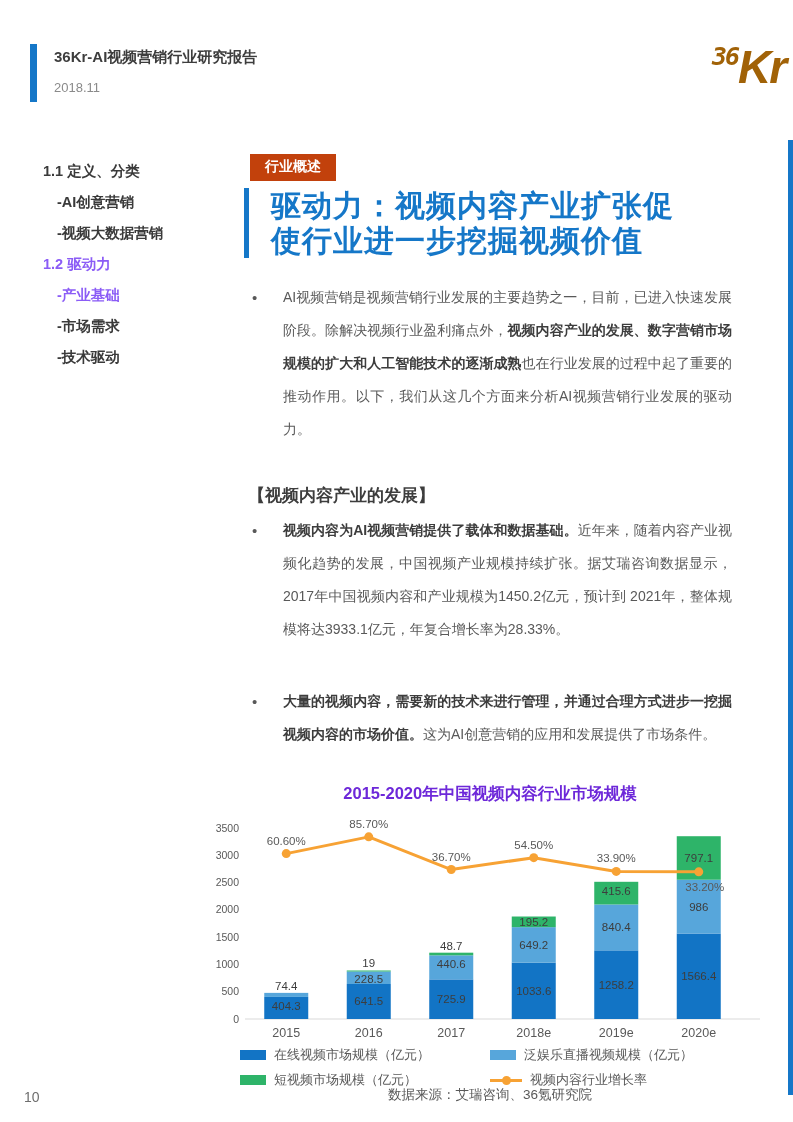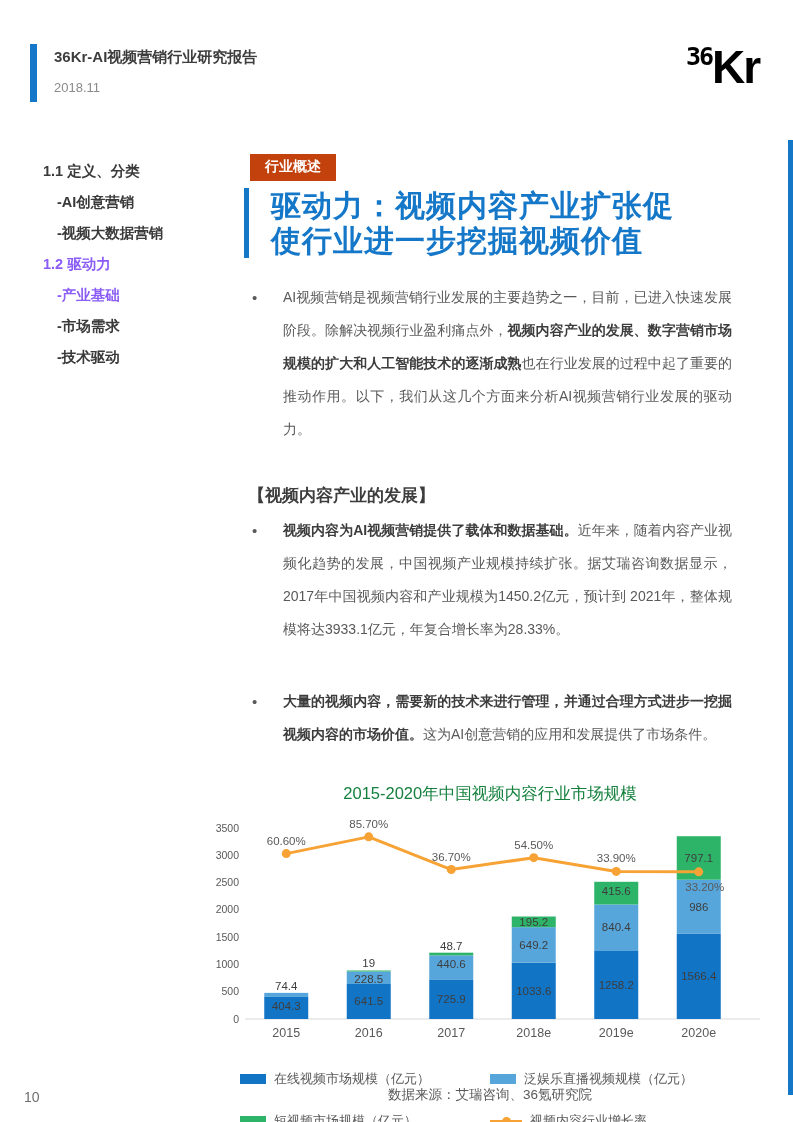--- a/index.html
+++ b/index.html
@@ -7,21 +7,21 @@
   body {
     position:relative;
     background:#ffffff;
     font-family:"Liberation Sans","DejaVu Sans",sans-serif;
     overflow:hidden;
   }
   
   .hdr-accent { position:absolute; left:30px; top:44px; width:7px; height:58px; background:#1577C8; }
   .hdr-title  { position:absolute; left:54px; top:48px; font-size:15px; font-weight:bold; color:#3D3D3D; }
   .hdr-date   { position:absolute; left:54px; top:80px; font-size:13px; color:#8A8A8A; }
-  .logo { position:absolute; left:686px; top:40px; color:#000000; white-space:nowrap; }
+  .logo { position:absolute; left:712px; top:40px; color:#a16207; white-space:nowrap;font-style:italic; }
   .logo .l36 { font-size:25px; font-weight:bold; letter-spacing:-2px; vertical-align:18px; font-family:"DejaVu Sans Mono",monospace; }
   .logo .lkr { font-size:46px; font-weight:bold; letter-spacing:-2px; }
   
   .right-strip { position:absolute; right:0; top:140px; width:5px; height:955px; background:#1577C8; }
   
   .sidebar { position:absolute; left:43px; top:156px; width:185px; }
   .side-item { font-size:14.5px; font-weight:bold; color:#3A3A3A; line-height:31px; cursor:pointer; }
   .side-item.indent { padding-left:14px; }
   .side-item.active { color:#8b5cf6; }
   
@@ -34,24 +34,24 @@
   .bullet .dot { width:31px; font-size:15px; color:#595959; line-height:33px; }
   .bullet .btxt { flex:1; font-size:14px; line-height:33px; color:#595959; text-align:justify; }
   .btxt .b, .rich .b { font-weight:bold; color:#3D3D3D; }
   .b1 { top:281px; }
   .b2 { top:514px; }
   .b3 { top:685px; }
   .section-hdr { position:absolute; left:248px; top:479px; font-size:17px; line-height:33px;
                  font-weight:bold; color:#3D3D3D; }
   
   .chart-wrap { position:absolute; left:205px; top:783px; width:570px; }
-  .chart-title { text-align:center; font-size:16.5px; font-weight:normal; color:#15803d; }
+  .chart-title { text-align:center; font-size:16.5px; font-weight:bold; color:#6d28d9; }
   .chart-svg { display:block; margin-top:4px; }
   .legend { position:absolute; left:205px; top:1046px; width:570px; }
-  .legend-row { display:flex; justify-content:center; margin-bottom:7px;margin-top:24px; }
+  .legend-row { display:flex; justify-content:center; margin-bottom:7px; }
   .legend-item { display:flex; align-items:center; width:250px; font-size:13px; color:#595959; }
   .lg-rect { width:26px; height:10px; margin-right:8px; display:inline-block; }
   .lg-line { width:32px; height:10px; margin-right:8px; position:relative; display:inline-block; }
   .lg-line .ln { position:absolute; left:0; right:0; top:4px; height:3px; }
   .lg-line .dt { position:absolute; left:12px; top:1px; width:9px; height:9px; border-radius:50%; }
   .source { position:absolute; left:205px; top:1086px; width:570px; text-align:center;
             font-size:13.5px; color:#595959; }
   .page-num { position:absolute; left:24px; top:1089px; font-size:14px; color:#6E6E6E; }
 </style>
 </head>

